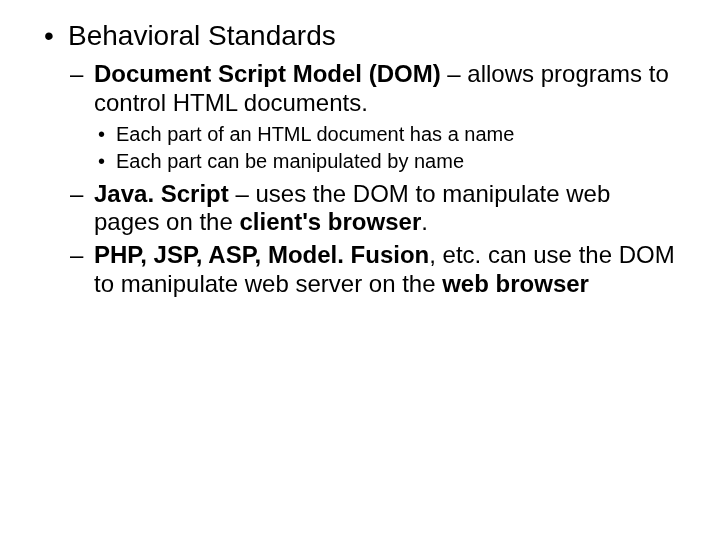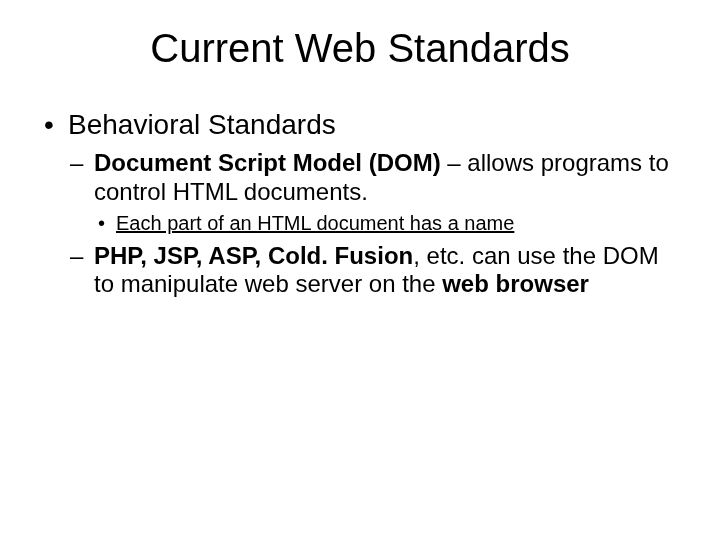--- a/index.html
+++ b/index.html
@@ -6,45 +6,50 @@
   html, body { width: 720px; height: 540px; background: #fff; font-family: Arial, Helvetica, sans-serif; color: #000; }
   .slide { width: 720px; height: 540px; padding: 20px 40px 40px 40px; }
   .title { font-size: 40px; text-align: center; margin: 6px 0 38px 0; font-weight: 400; }
   .level1 { list-style: none; }
   .level1 > li { position: relative; padding-left: 28px; font-size: 28px; }
   .level1 > li::before { content: "•"; position: absolute; left: 4px; top: 0; }
   .level2 { list-style: none; margin-top: 8px; }
   .level2 > li { position: relative; padding-left: 26px; font-size: 24px; line-height: 1.2; margin-bottom: 4px; }
   .level2 > li::before { content: "–"; position: absolute; left: 2px; top: 0; }
   .level3 { list-style: none; margin-top: 4px; margin-bottom: 6px; }
-  .level3 > li { position: relative; padding-left: 22px; font-size: 20px; line-height: 1.25; margin-bottom: 2px; text-decoration: underline; }
+  .level3 > li { position: relative; padding-left: 22px; font-size: 20px; line-height: 1.25; margin-bottom: 2px; }
   .level3 > li::before { content: "•"; position: absolute; left: 4px; top: 0; }
   .b { font-weight: 700; }
 </style>
 </head>
 <body>
 
 <div class="slide">
-  <h1 class="title">Current Web Standards</h1>
 
   <ul class="level1">
     <li>
       <span>Behavioral Standards</span>
 
       <ul class="level2">
         <li>
           <span class="b">Document Script Model (DOM)</span><span> – allows programs to control HTML documents.</span>
 
           <ul class="level3">
             <li>
               <span>Each part of an HTML document has a name</span>
             </li>
+            <li>
+              <span>Each part can be manipulated by name</span>
+            </li>
           </ul>
         </li>
 
+        <li>
+          <span class="b">Java. Script</span><span> – uses the DOM to manipulate web pages on the </span><span class="b">client's browser</span><span>.</span>
+        </li>
 
         <li>
-          <span class="b">PHP, JSP, ASP, Cold. Fusion</span><span>, etc. can use the DOM to manipulate web server on the </span><span class="b">web browser</span><span></span>
+          <span class="b">PHP, JSP, ASP, Model. Fusion</span><span>, etc. can use the DOM to manipulate web server on the </span><span class="b">web browser</span><span></span>
         </li>
       </ul>
     </li>
   </ul>
 </div>
 
 </body></html>

